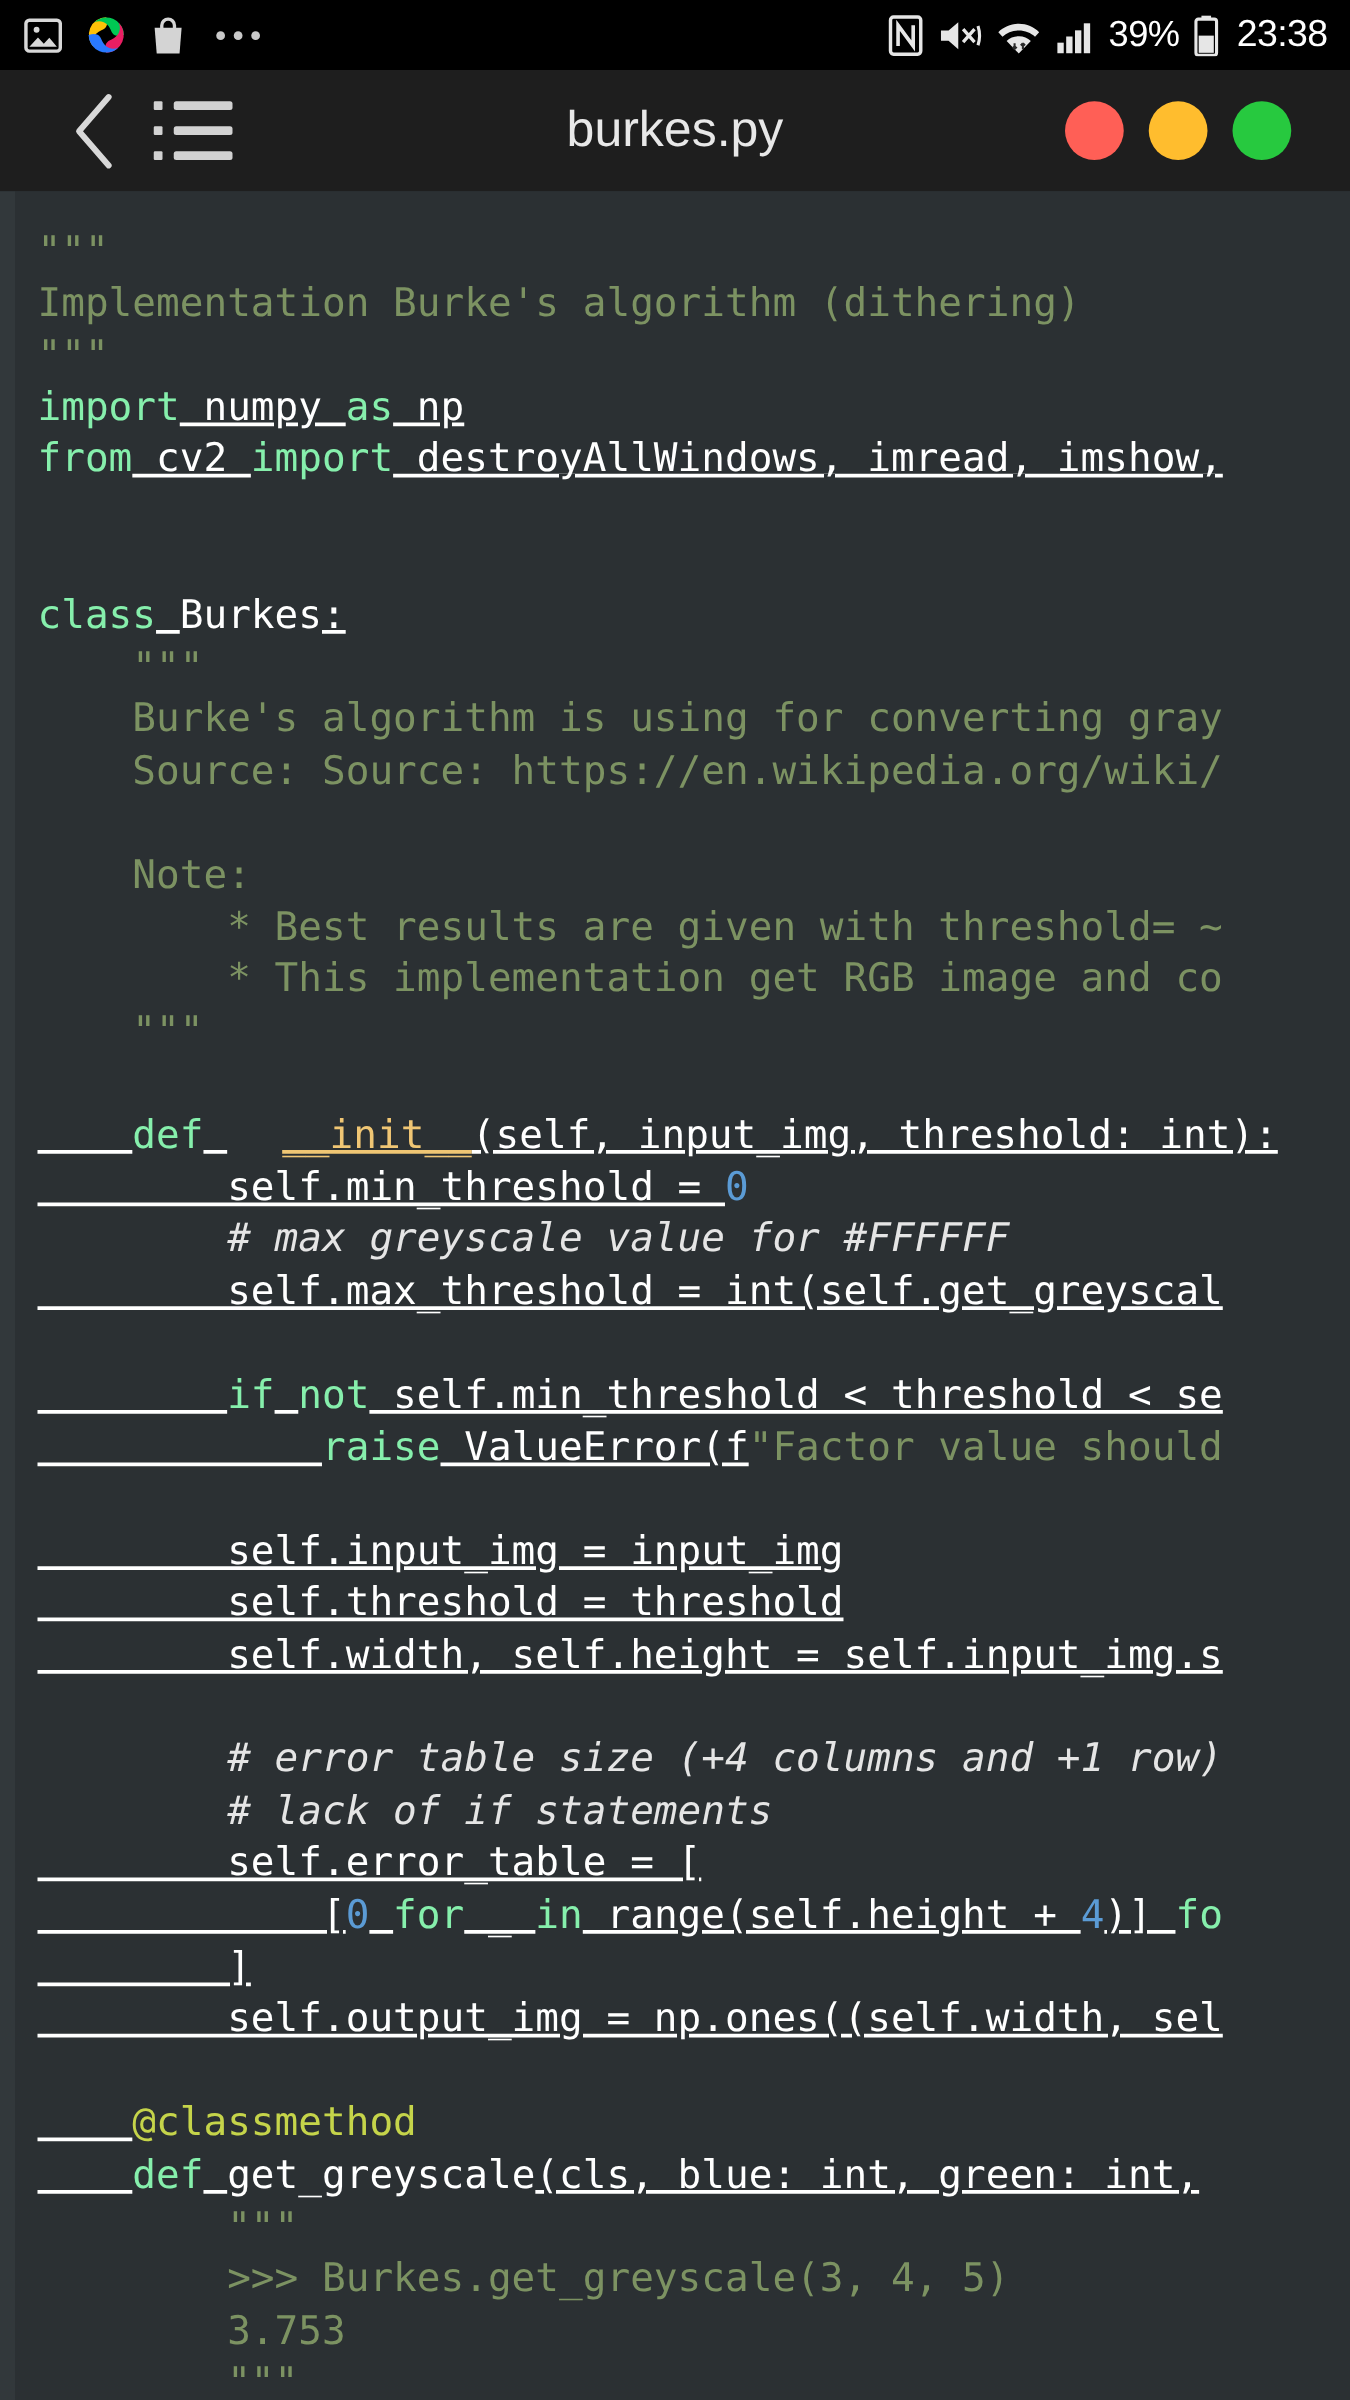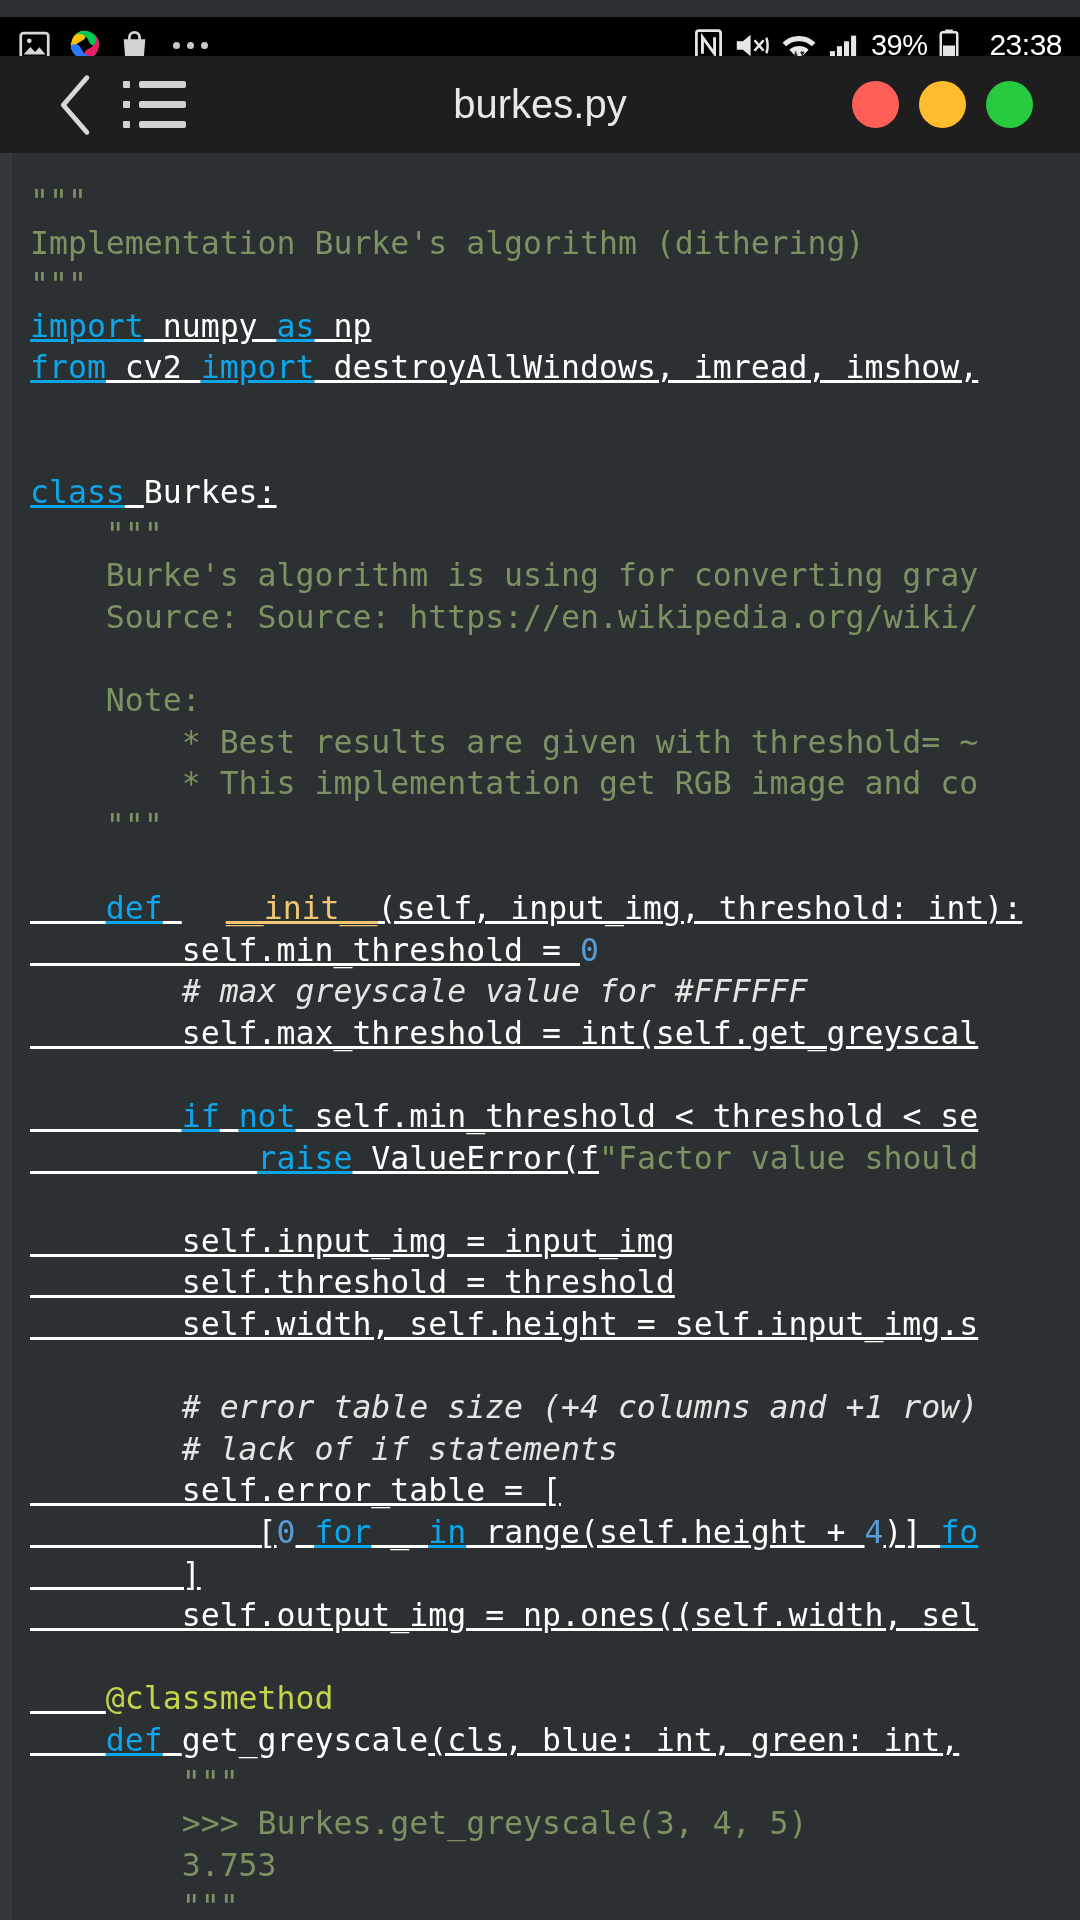--- a/index.html
+++ b/index.html
@@ -5,39 +5,39 @@
   * { margin:0; padding:0; box-sizing:border-box; }
   html, body {
     width:1080px; height:1920px;
     background:#2b3033;
     font-family:"DejaVu Sans Mono", monospace;
     overflow:hidden;
   }
 
   
   #status-bar{
-    position:absolute; top:17px; left:0;
+    position:absolute; top:0; left:0;
     width:1080px; height:56px;
     background:#000;
     display:flex; align-items:center;
     padding:0 18px;
   }
   .sb-left{ display:flex; align-items:center; gap:17px; }
   .sb-right{ display:flex; align-items:center; gap:11px; margin-left:auto; }
 
   .ic{ display:block; }
 
   .dots{ display:flex; align-items:center; gap:7px; margin-left:6px;}
   .dots i{ width:7px; height:7px; border-radius:50%; background:#c9c9c9; display:block;}
 
   .sb-text{
     color:#fff; font-family:"Liberation Sans", sans-serif;
     font-size:29px; letter-spacing:-0.5px; font-weight:400;
   }
-  #clock{ font-size:30px; margin-left:18px; }
+  #clock{ font-size:30px; margin-left:2px; }
 
   
   #app-bar{
     position:absolute; top:56px; left:0;
     width:1080px; height:97px;
     background:#1e1e1e;
     display:flex; align-items:center;
     padding:0 47px;
   }
   #back-button{ width:58px; height:70px; display:flex; align-items:center; justify-content:center; }
@@ -75,21 +75,21 @@
     line-height:41.6px;
     white-space:pre;
     color:#c7cdd4;
     letter-spacing:0px;
   }
   .ln{ display:block; height:41.6px; }
 
   .cmt{ color:#e5e5e5;font-style:italic; }      
   .doc{ color:#7c9262; }      
   .str{ color:#7c9262; }      
-  .kw { color:#0ea5e9;text-decoration:underline; }      
+  .kw { color:#86efac; }      
   .fn { color:#ffffff; }      
   .fnu{ color:#f0c674; text-decoration:underline;margin-left:44px; }
   .num{ color:#5b9bd5; }      
   .dec{ color:#c5d44a;text-align:right; }      
   .pln{ color:#ffffff;text-decoration:underline; }
 </style>
 </head>
 <body>
 
 <div id="status-bar">

